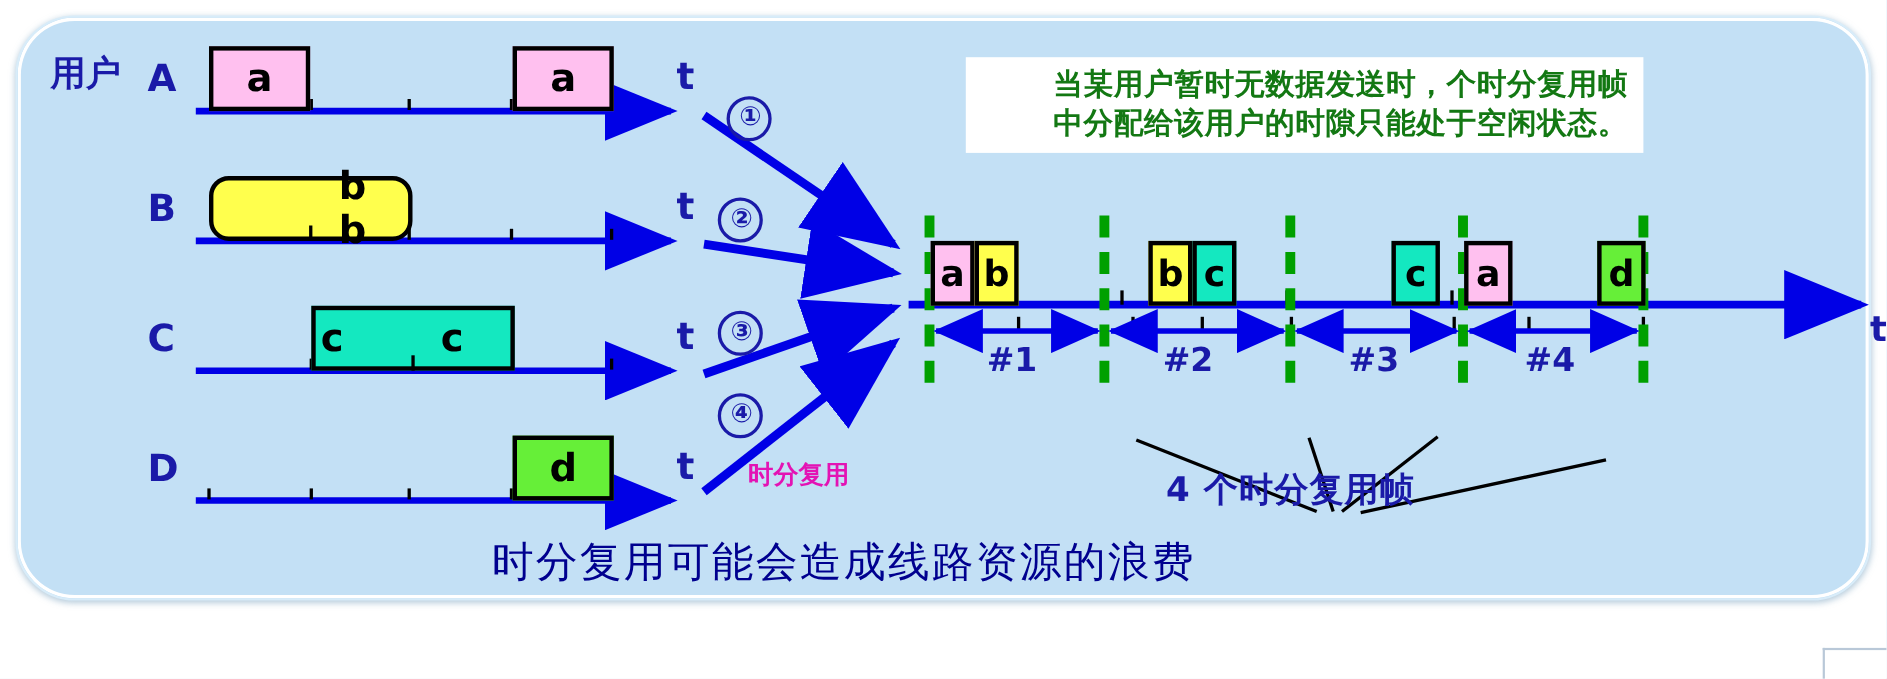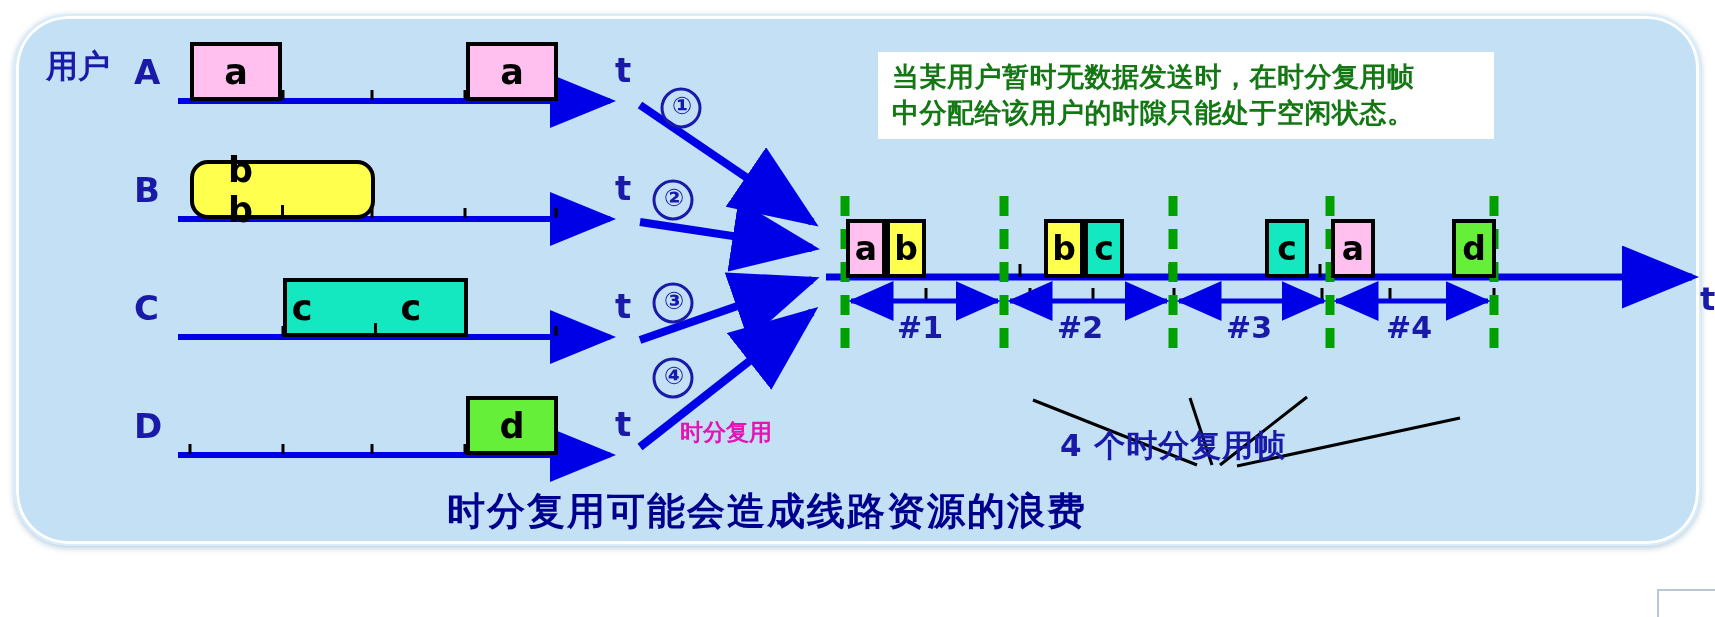--- a/index.html
+++ b/index.html
@@ -1,18 +1,18 @@
 <!DOCTYPE html>
 <html><head>
 <meta charset="utf-8">
 <style>
   html,body{margin:0;padding:0;background:#ffffff;}
   body{width:1715px;height:617px;position:relative;overflow:hidden;
        font-family:"DejaVu Sans","Liberation Sans",sans-serif;}
-  #stage{position:absolute;left:0;top:0;width:1715px;height:617px;}
+  #stage{position:absolute;left:0;top:0;width:1715px;height:617px;text-align:right;}
   #stage svg{position:absolute;left:0;top:0;}
   .lbl{position:absolute;white-space:nowrap;font-weight:bold;line-height:1;}
   
   #panel{position:absolute;left:14px;top:14px;width:1683px;height:528px;
          border-radius:54px;background:#c3e0f5;
          box-shadow:0 0 0 3px #ffffff inset, 0 2px 6px rgba(120,160,190,.55);
          border:2px solid #d8ecf9;}
   
   .rowletter{color:#1a1aa8;font-size:34px;font-weight:bold;}
   .tlabel{color:#1a1aa8;font-size:34px;font-weight:bold;}
@@ -21,21 +21,21 @@
   .framelabel{color:#1a1aa8;font-size:30px;font-weight:bold;}
   
   .blk{position:absolute;border:4px solid #000;box-sizing:border-box;
        display:flex;align-items:center;justify-content:center;
        color:#000;font-weight:bold;}
   .blk.split{justify-content:space-around;}
   .note{position:absolute;background:#ffffff;color:#137813;
         font-size:27px;font-weight:bold;line-height:1.32;
         padding:7px 14px 9px 14px;letter-spacing:.5px;}
   .tdm{color:#e313b4;font-size:23px;font-weight:bold;}
-  .bigtitle{color:#00008f;font-size:38px;font-weight:bold;letter-spacing:2px;}
+  .bigtitle{color:#00008f;font-size:38px;font-weight:normal;letter-spacing:2px;}
   .fourframes{color:#1a1aa8;font-size:31px;font-weight:bold;letter-spacing:1px;}
   .cornerbox{position:absolute;right:0;bottom:0;width:56px;height:26px;
              border:2px solid #b9c8d8;border-right:none;border-bottom:none;background:#ffffff;}
 </style>
 </head>
 <body>
 
 <div id="stage">
 
   <div id="panel"></div>
@@ -179,21 +179,21 @@
   <div class="blk" style="left:466px;top:396px;width:92px;height:59px;background:#66ef38;font-size:35px;">
     <span>d</span>
   </div>
 
   <div style="position:absolute;left:281px;top:205px;width:3px;height:14px;background:#000;"></div>
   <div style="position:absolute;left:374px;top:323px;width:3px;height:14px;background:#000;"></div>
 
   <div class="lbl tdm" style="left:680px;top:421px;">时分复用</div>
 
   <div class="note" style="left:878px;top:52px;width:588px;">
-    <div>当某用户暂时无数据发送时，在时分复用帧</div>
+    <div>当某用户暂时无数据发送时，个时分复用帧</div>
     <div>中分配给该用户的时隙只能处于空闲状态。</div>
   </div>
 
   <div class="lbl tlabel" style="left:1700px;top:283px;font-size:32px;">t</div>
 
   <div class="blk" style="left:846px;top:219px;width:40px;height:59px;background:#ffc0ef;font-size:33px;">
     <span>a</span>
   </div>
   <div class="blk" style="left:886px;top:219px;width:40px;height:59px;background:#ffff4d;font-size:33px;">
     <span>b</span>

